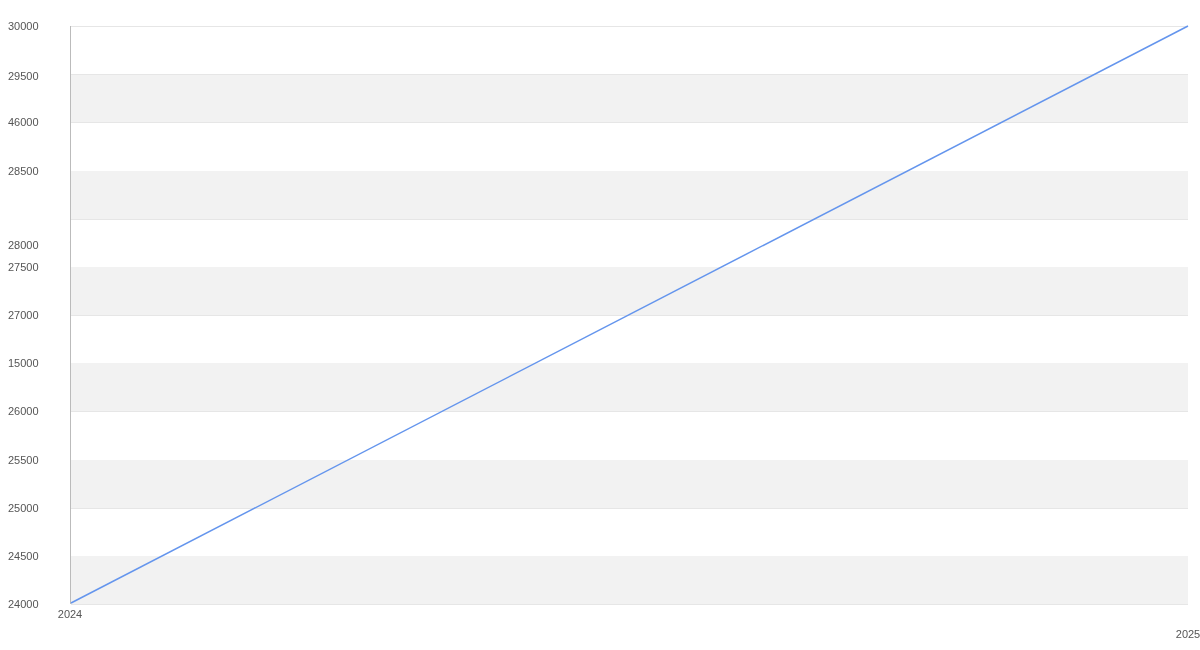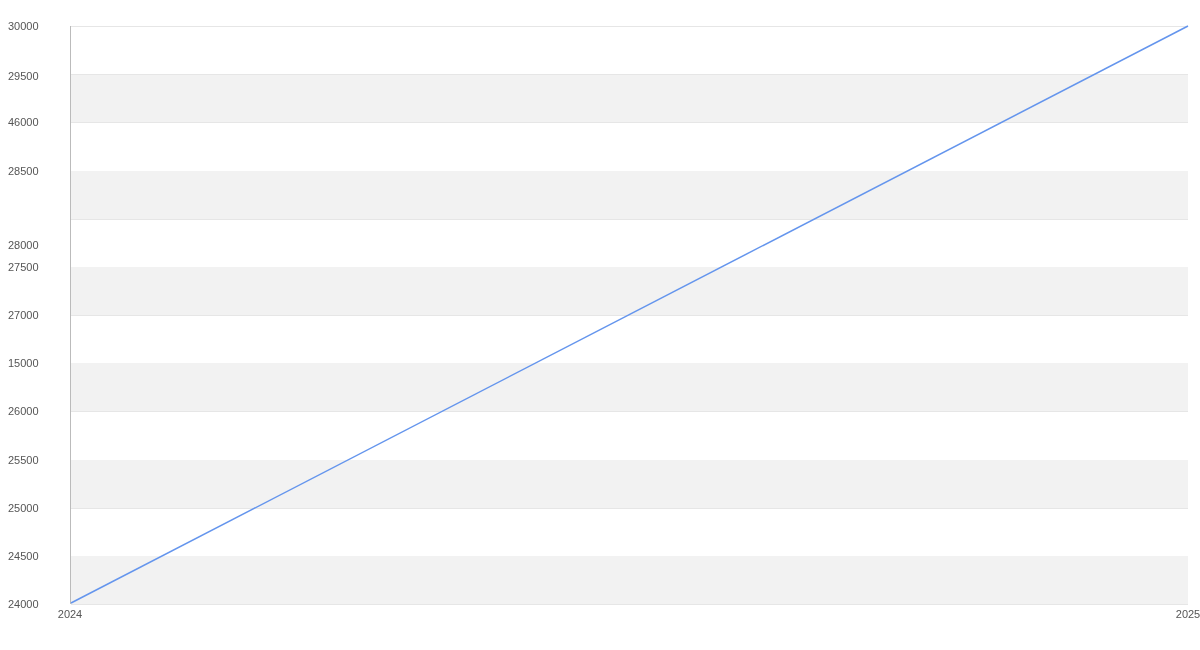--- a/index.html
+++ b/index.html
@@ -119,14 +119,14 @@
     <div class="ytick" style="top: 411.333px;">26000</div>
     <div class="ytick" style="top: 363.167px;">15000</div>
     <div class="ytick" style="top: 315px;">27000</div>
     <div class="ytick" style="top: 266.833px;">27500</div>
     <div class="ytick" style="top: 226px; margin-top: 19px;">28000</div>
     <div class="ytick" style="top: 170.5px;">28500</div>
     <div class="ytick" style="top: 122.333px;">46000</div>
     <div class="ytick" style="top: 76px;">29500</div>
     <div class="ytick" style="top: 26px;">30000</div>
     <div class="xtick" style="left: 70px;">2024</div>
-    <div class="xtick" style="left: 1188px;">2025</div>
+    <div class="xtick" style="left: 1188px; margin-top: 20px;">2025</div>
   </div>
 
 </body></html>

